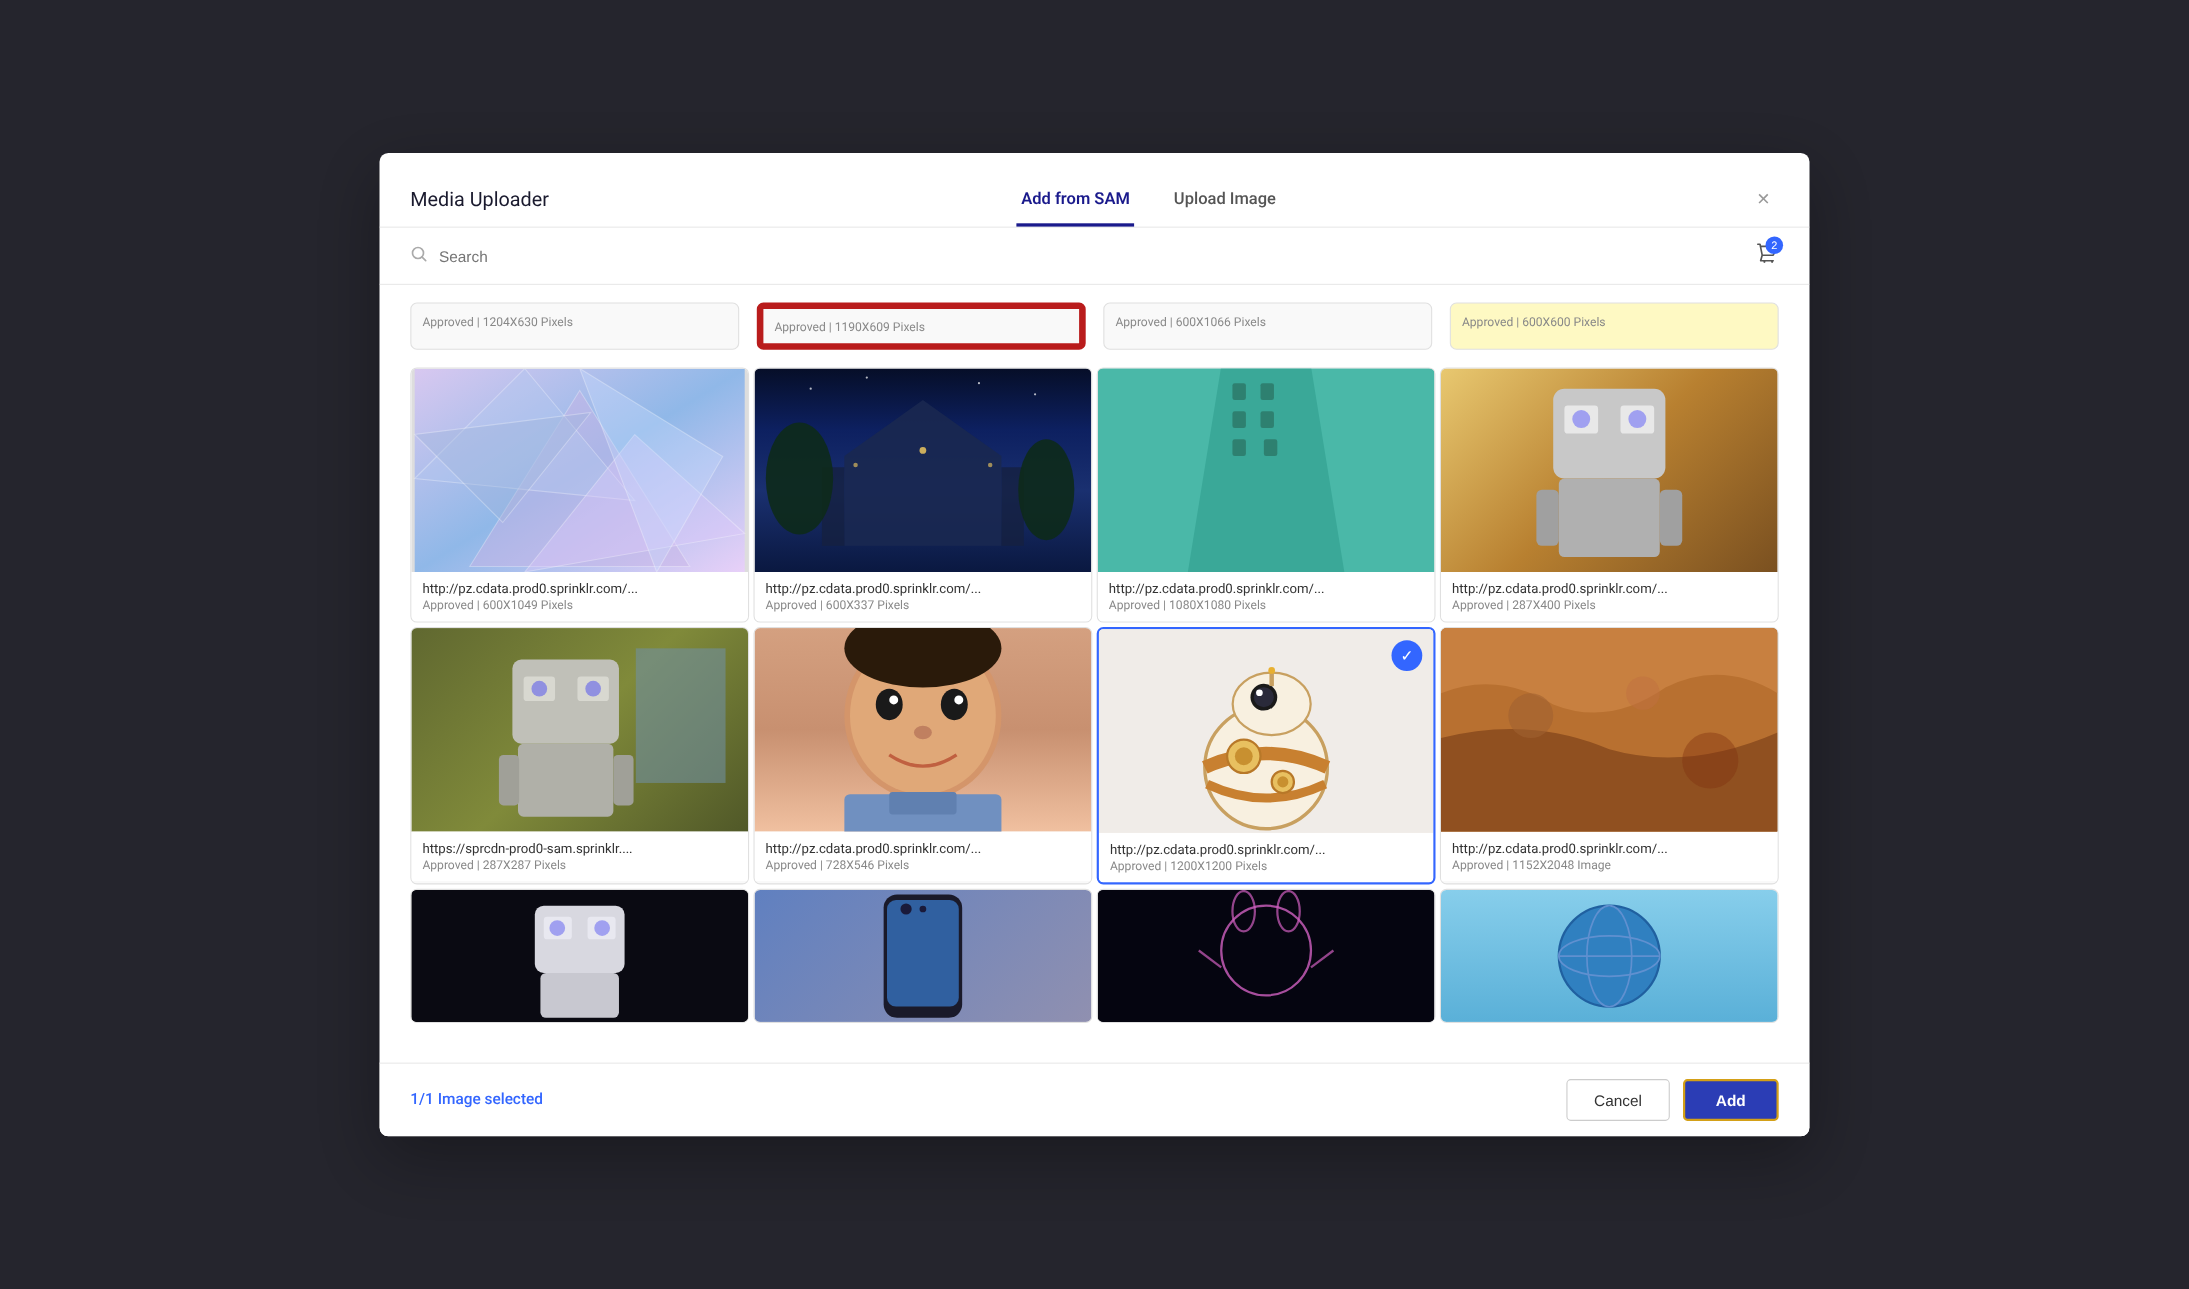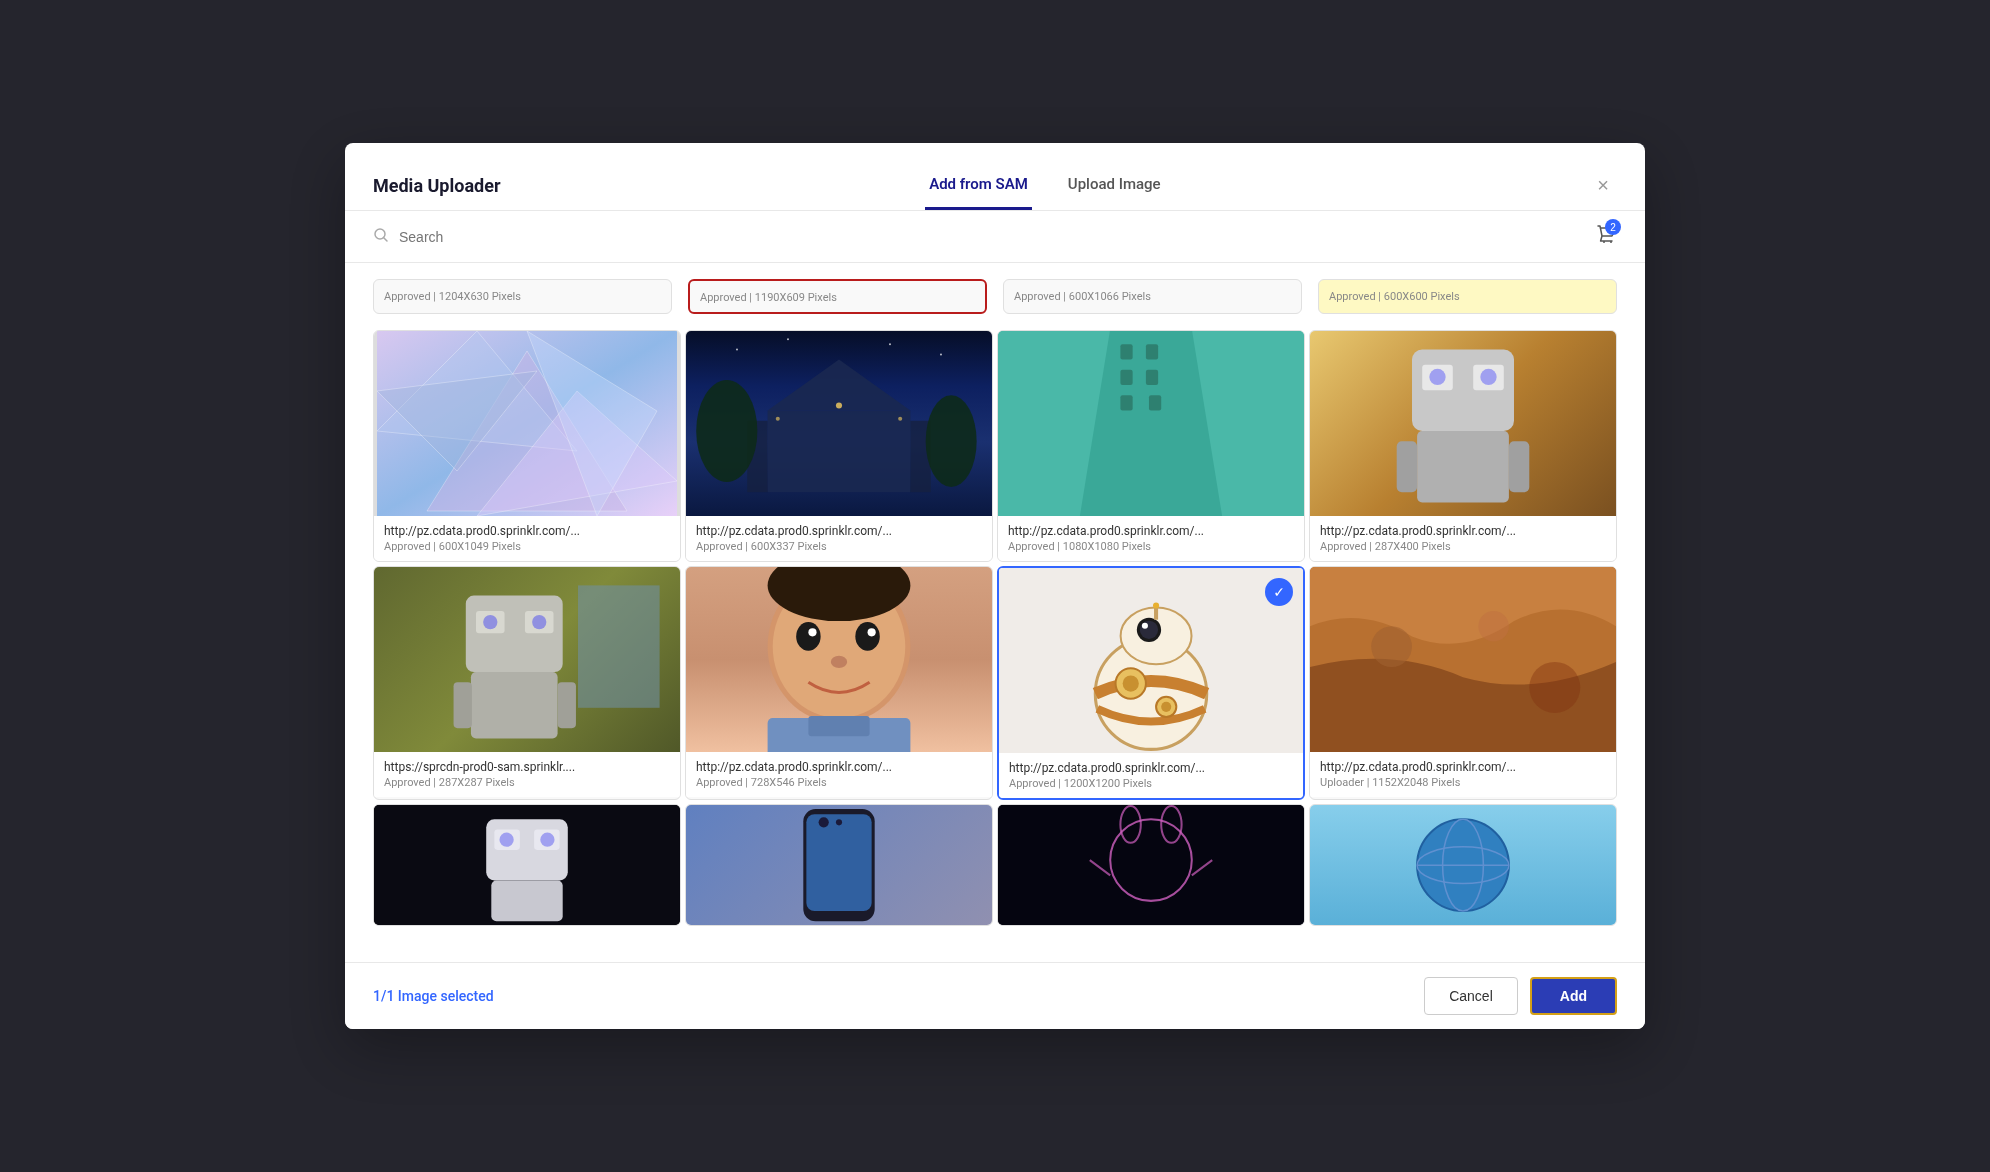--- a/index.html
+++ b/index.html
@@ -32,21 +32,21 @@
     }
     .modal-header {
       display: flex;
       justify-content: space-between;
       align-items: center;
       padding: 18px 28px 0 28px;
       border-bottom: 1px solid #e8e8e8;
     }
     .modal-title {
       font-size: 18px;
-      font-weight: 700;
+      font-weight: 400;
       color: #1a1a2e;
     }
     .close-btn {
       background: none;
       border: none;
       cursor: pointer;
       color: #999;
       font-size: 20px;
       padding: 4px 8px;
     }
@@ -249,21 +249,21 @@
         <span class="badge">2</span>
       </button>
     </div>
 
     <div class="gallery">
 
       <div style="display:grid;grid-template-columns:repeat(4,1fr);gap:16px;margin-bottom:0px;">
         <div style="border:1px solid #e0e0e0;border-radius:6px;background:#f9f9f9;padding:8px 10px;margin-top:16px;margin-bottom:0;">
           <div class="card-meta">Approved | 1204X630 Pixels</div>
         </div>
-        <div style="border:2px solid #b91c1c;border-radius:6px;background:#f9f9f9;padding:8px 10px;margin-top:16px;">
+        <div style="border:6px solid #b91c1c;border-radius:6px;background:#f9f9f9;padding:8px 10px;margin-top:16px;">
           <div class="card-meta">Approved | 1190X609 Pixels</div>
         </div>
         <div style="border:1px solid #e0e0e0;border-radius:6px;background:#f9f9f9;padding:8px 10px;margin-top:16px;">
           <div class="card-meta">Approved | 600X1066 Pixels</div>
         </div>
         <div style="border:1px solid #e0e0e0;border-radius:6px;background:#fef9c3;padding:8px 10px;margin-top:16px;">
           <div class="card-meta">Approved | 600X600 Pixels</div>
         </div>
       </div>
 
@@ -461,21 +461,21 @@
               <rect x="0" y="0" width="300" height="185" fill="#b87030"></rect>
               <path d="M0 60 Q50 40 100 70 Q150 90 200 55 Q250 30 300 60 L300 0 L0 0Z" fill="#c88040"></path>
               <path d="M0 100 Q80 80 150 110 Q220 130 300 95 L300 185 L0 185Z" fill="#905020"></path>
               <circle cx="80" cy="80" r="20" fill="#a06030" opacity="0.6"></circle>
               <circle cx="180" cy="60" r="15" fill="#c07040" opacity="0.5"></circle>
               <circle cx="240" cy="120" r="25" fill="#803010" opacity="0.4"></circle>
             </svg>
           </div>
           <div class="card-info">
             <div class="card-url">http://pz.cdata.prod0.sprinklr.com/...</div>
-            <div class="card-meta">Uploader | 1152X2048 Pixels</div>
+            <div class="card-meta">Approved | 1152X2048 Image</div>
           </div>
         </div>
 
         <div class="image-card partial-card">
           <div class="img-container" style="background:#0a0a0a;height:120px;">
             <svg viewBox="0 0 300 120" xmlns="http://www.w3.org/2000/svg">
               <rect width="300" height="120" fill="#0a0a12"></rect>
 
               <rect x="110" y="15" width="80" height="60" rx="8" fill="#d8d8e0"></rect>
               <rect x="118" y="25" width="25" height="20" rx="3" fill="#e8e8f0"></rect>

